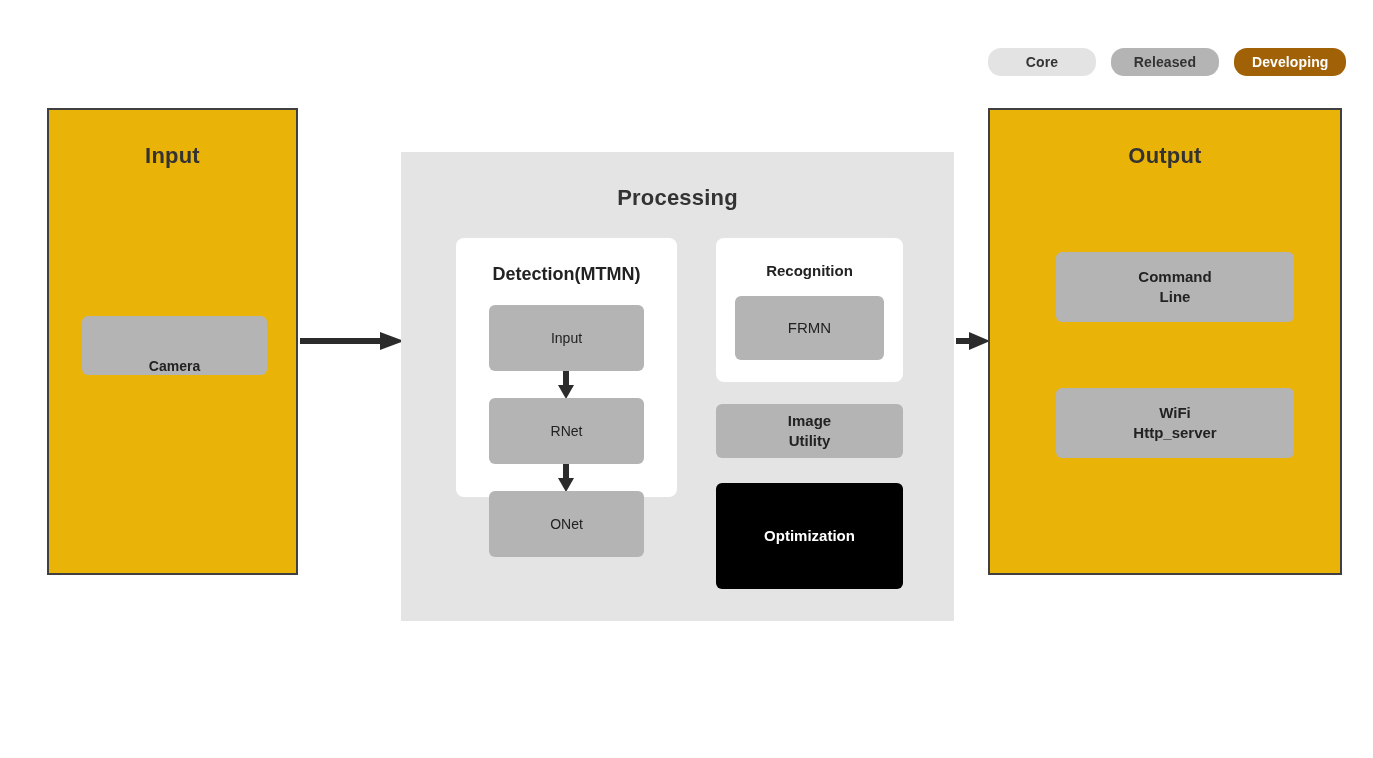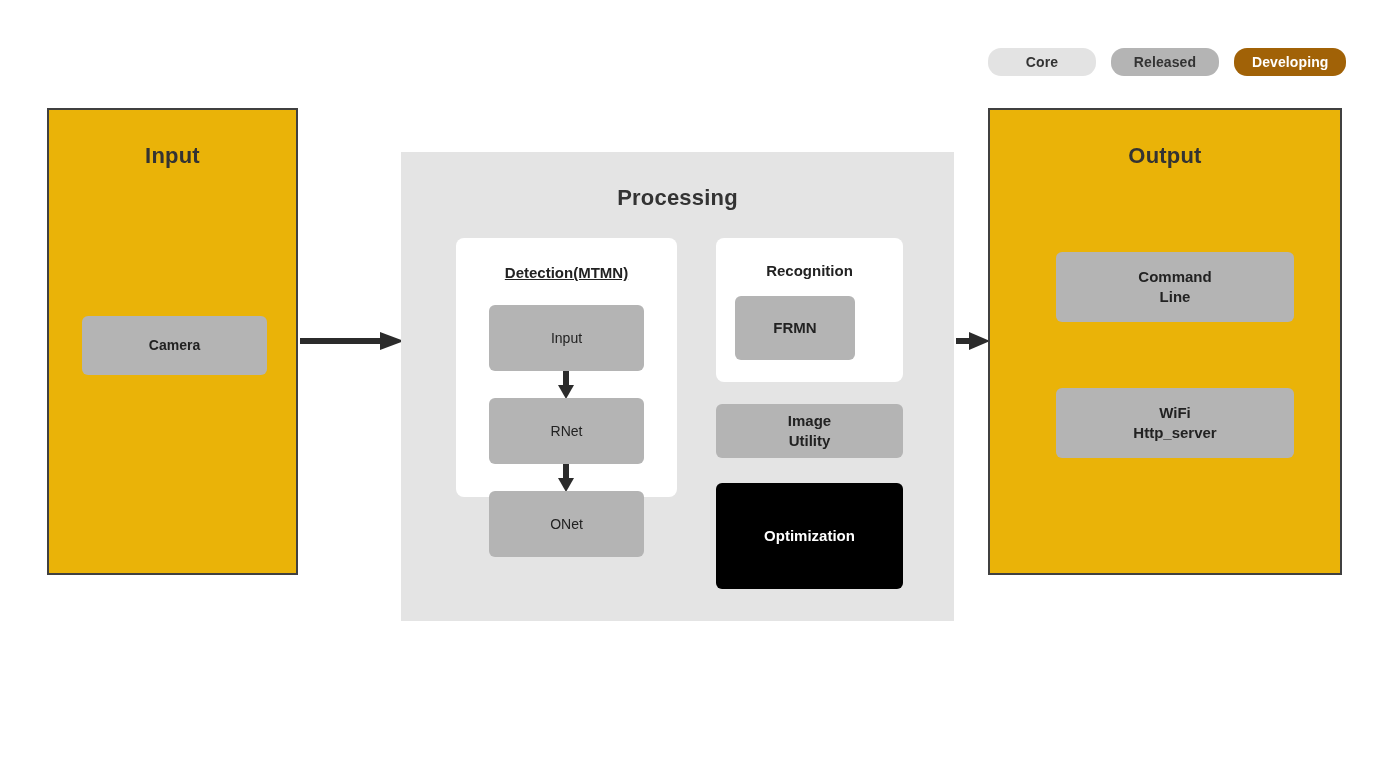--- a/index.html
+++ b/index.html
@@ -115,40 +115,41 @@
   }
 
   
   #node-camera {
     left: 33px;
     top: 206px;
     width: 185px;
     height: 59px;
     font-size: 14px;
     font-weight: bold;
+    align-items: flex-end;
   }
 
   
   .subcard {
     position: absolute;
     box-sizing: border-box;
     background: #ffffff;
     border-radius: 8px;
   }
   .subcard-title {
     position: absolute;
     left: 0;
     right: 0;
     text-align: center;
     font-weight: bold;
     color: #222222;
   }
 
   #card-detection { left: 55px;  top: 86px; width: 221px; height: 259px; }
-  #card-detection .subcard-title { top: 26px; font-size: 15px; text-decoration: underline; }
+  #card-detection .subcard-title { top: 26px; font-size: 18px; }
 
   #card-recognition { left: 315px; top: 86px; width: 187px; height: 144px; }
   #card-recognition .subcard-title { top: 24px; font-size: 15px; }
 
   
   .mtmn-node {
     font-size: 14px;
     font-weight: normal;
     left: 33px;
     width: 155px;
@@ -163,24 +164,24 @@
     position: absolute;
     left: 0;
     width: 18px;
     height: 28px;
   }
 
   
   #node-frmn {
     left: 19px;
     top: 58px;
-    width: 120px;
+    width: 149px;
     height: 64px;
     font-size: 15px;
-    font-weight: bold;
+    font-weight: normal;
   }
 
   
   #node-image-utility {
     left: 315px;
     top: 252px;
     width: 187px;
     height: 54px;
     font-size: 15px;
     font-weight: bold;

